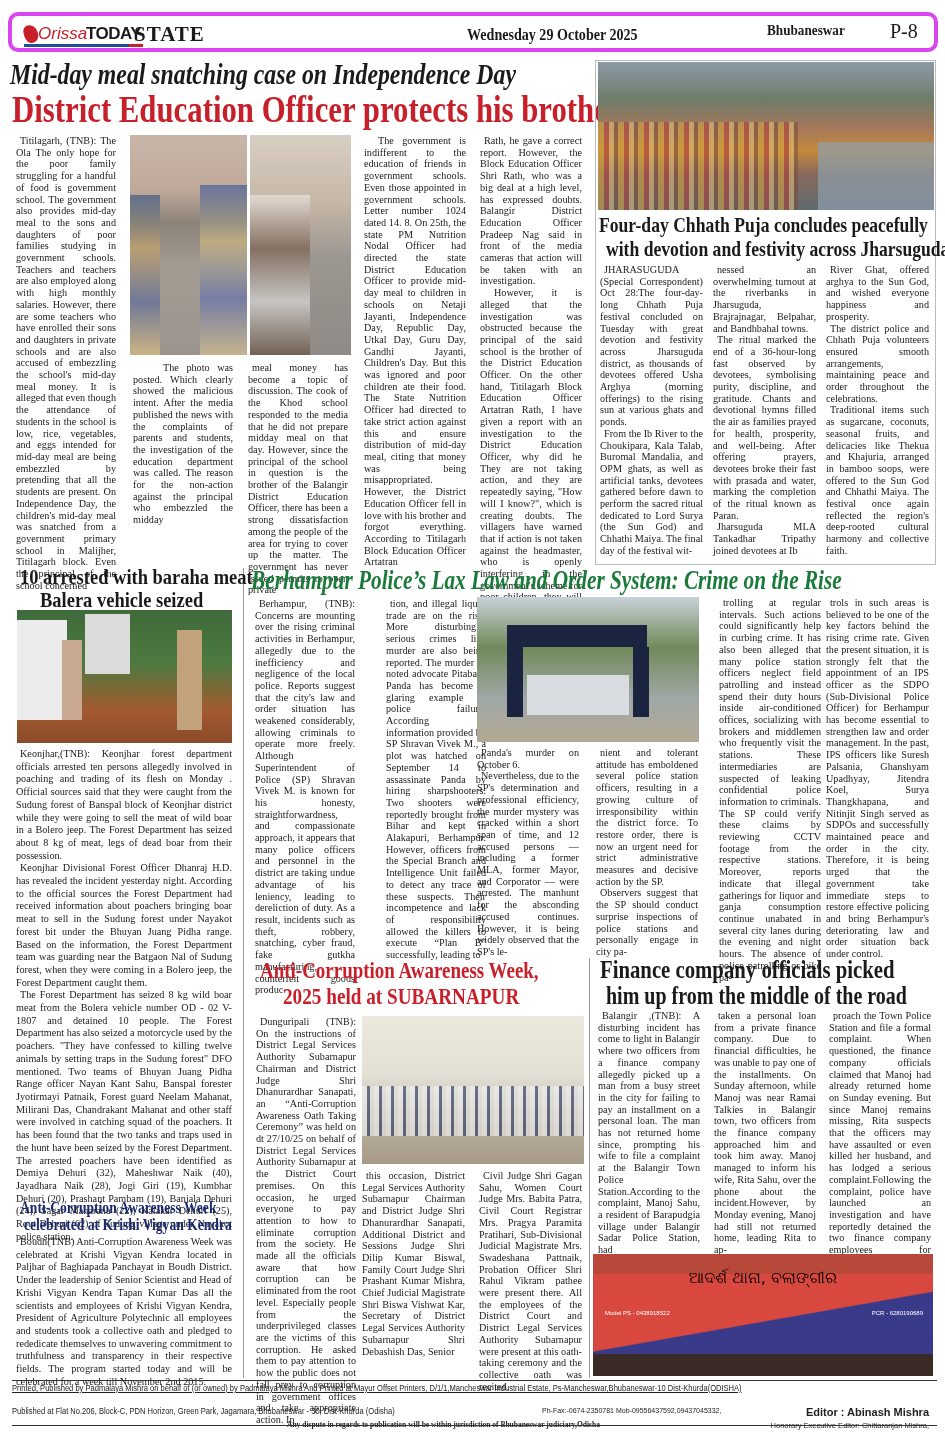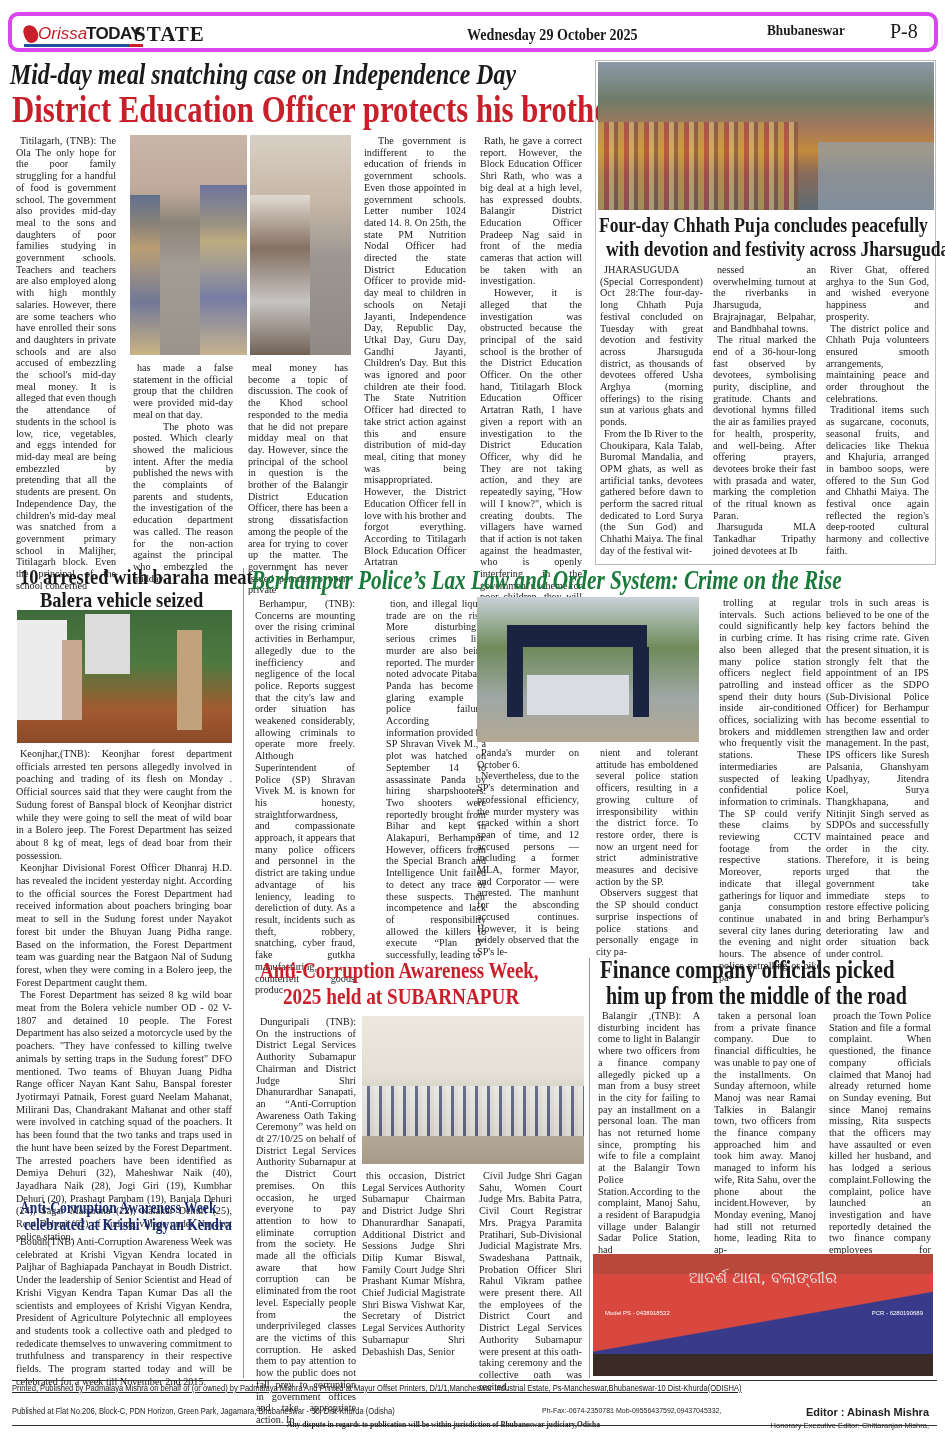--- a/index.html
+++ b/index.html
@@ -56,21 +56,20 @@
 
 <div class="photo" style="left:130px; top:135px; width:117px; height:220px; background:linear-gradient(180deg,#c9b6a8 0%,#bfa99a 25%,#8c8479 40%,#a39c93 60%,#9a948c 100%);">
   <div style="position:absolute;left:0;top:60px;width:30px;height:160px;background:linear-gradient(180deg,#3d5a8a,#c7a36a,#5c6b9a,#e0c080);opacity:.7;"></div>
   <div style="position:absolute;left:70px;top:50px;width:47px;height:170px;background:linear-gradient(180deg,#2f4e9a,#d8c080,#5a6ab0,#e2c890);opacity:.6;"></div>
 </div>
 <div class="photo" style="left:250px; top:135px; width:101px; height:220px; background:linear-gradient(180deg,#d8cfc4 0%,#c7b8a7 30%,#9d9792 55%,#8f8a85 100%);">
   <div style="position:absolute;left:0;top:60px;width:60px;height:160px;background:linear-gradient(180deg,#f4f4f4,#6d4f3a,#eeeeee,#59412f);opacity:.55;"></div>
 </div>
 
 <div class="col" style="left:133px; top:362px; width:100px;">
-  <p>has made a false statement in the official group that the children were provided mid-day meal on that day.</p>
   <p style="text-indent:30px;">The photo was posted. Which clearly showed the malicious intent. After the media published the news with the complaints of parents and students, the investigation of the education department was called. The reason for the non-action against the principal who embezzled the midday</p>
 </div>
 <div class="col" style="left:248px; top:362px; width:100px;">
     <p>meal money has become a topic of discussion. The cook of the Khod school responded to the media that he did not prepare midday meal on that day. However, since the principal of the school in question is the brother of the Balangir District Education Officer, there has been a strong dissatisfaction among the people of the area for trying to cover up the matter. The government has never issued permits to open private</p>
   </div>
 <div class="col" style="left:364px; top:135px; width:102px;">
   <p style="text-indent:14px;">The government is indifferent to the education of friends in government schools. Even those appointed in government schools. Letter number 1024 dated 14. 8. On 25th, the state PM Nutrition Nodal Officer had directed the state District Education Officer to provide mid-day meal to children in schools on Netaji Jayanti, Independence Day, Republic Day, Utkal Day, Guru Day, Gandhi Jayanti, Children's Day. But this was ignored and poor children ate their food. The State Nutrition Officer had directed to take strict action against this and ensure distribution of mid-day meal, citing that money was being misappropriated. However, the District Education Officer fell in love with his brother and forgot everything. According to Titilagarh Block Education Officer Artatran</p>
 </div>
 <div class="col" style="left:480px; top:135px; width:102px;">
   <p>Rath, he gave a correct report. However, the Block Education Officer Shri Rath, who was a big deal at a high level, has expressed doubts. Balangir District Education Officer Pradeep Nag said in front of the media cameras that action will be taken with an investigation.</p>
@@ -171,21 +170,21 @@
   </div>
 <div class="col" style="left:714px; top:1010px; width:102px;">
     <p>taken a personal loan from a private finance company. Due to financial difficulties, he was unable to pay one of the installments. On Sunday afternoon, while Manoj was near Ramai Talkies in Balangir town, two officers from the finance company approached him and took him away. Manoj managed to inform his wife, Rita Sahu, over the phone about the incident.However, by Monday evening, Manoj had still not returned home, leading Rita to ap-</p>
   </div>
 <div class="col" style="left:829px; top:1010px; width:102px;">
     <p>proach the Town Police Station and file a formal complaint. When questioned, the finance company officials claimed that Manoj had already returned home on Sunday evening. But since Manoj remains missing, Rita suspects that the officers may have assaulted or even killed her husband, and has lodged a serious complaint.Following the complaint, police have launched an investigation and have reportedly detained the two finance company employees for questioning.</p>
   </div>
 
 <div class="photo" style="left:593px; top:1254px; width:340px; height:122px; background:#b8483a;">
   <div style="position:absolute;left:0;top:20px;width:340px;height:80px;background:linear-gradient(170deg,#d8483e 0%,#d8483e 55%,#3a3a8a 56%,#3a3a8a 100%);"></div>
-  <div style="position:absolute;left:0;top:14px;width:340px;text-align:center;font-family:'DejaVu Sans',sans-serif;font-size:16px;color:#e5e5e5;">ଆଦର୍ଶ ଥାନା, ବଲାଙ୍ଗୀର</div>
+  <div style="position:absolute;left:0;top:14px;width:340px;text-align:center;font-family:'DejaVu Sans',sans-serif;font-size:16px;color:#000000;">ଆଦର୍ଶ ଥାନା, ବଲାଙ୍ଗୀର</div>
   <div style="position:absolute;left:12px;top:56px;font-family:'Liberation Sans',sans-serif;font-size:6px;color:#fff;">Model PS   - 0438918522</div>
   <div style="position:absolute;right:10px;top:56px;font-family:'Liberation Sans',sans-serif;font-size:6px;color:#fff;">PCR - 6280190689</div>
   <div style="position:absolute;left:0;top:100px;width:340px;height:22px;background:#3a2a26;"></div>
 </div>
 
 <div class="rule-h" style="left:12px; top:1380px; width:925px;"></div>
 <div class="footer">
   <div style="transform:scaleX(0.91); transform-origin:left; white-space:nowrap;">Printed, Published by Padmalaya Mishra on behalf of (or owned) by Padmalaya Mishra And Printed at  Mayur Offset Printers, D/1/1,Mancheswar Industrial Estate, Ps-Mancheswar,Bhubaneswar-10 Dist-Khurda(ODISHA)</div>
   <div style="position:relative; height:12px;margin-top:11px;">
     <span style="position:absolute; left:0; white-space:nowrap; transform:scaleX(0.91); transform-origin:left;">Published at  Flat No.206, Block-C, PDN Horizon, Green Park, Jagamara, Bhubaneswar - 30, Dist-Khurda (Odisha)</span>

